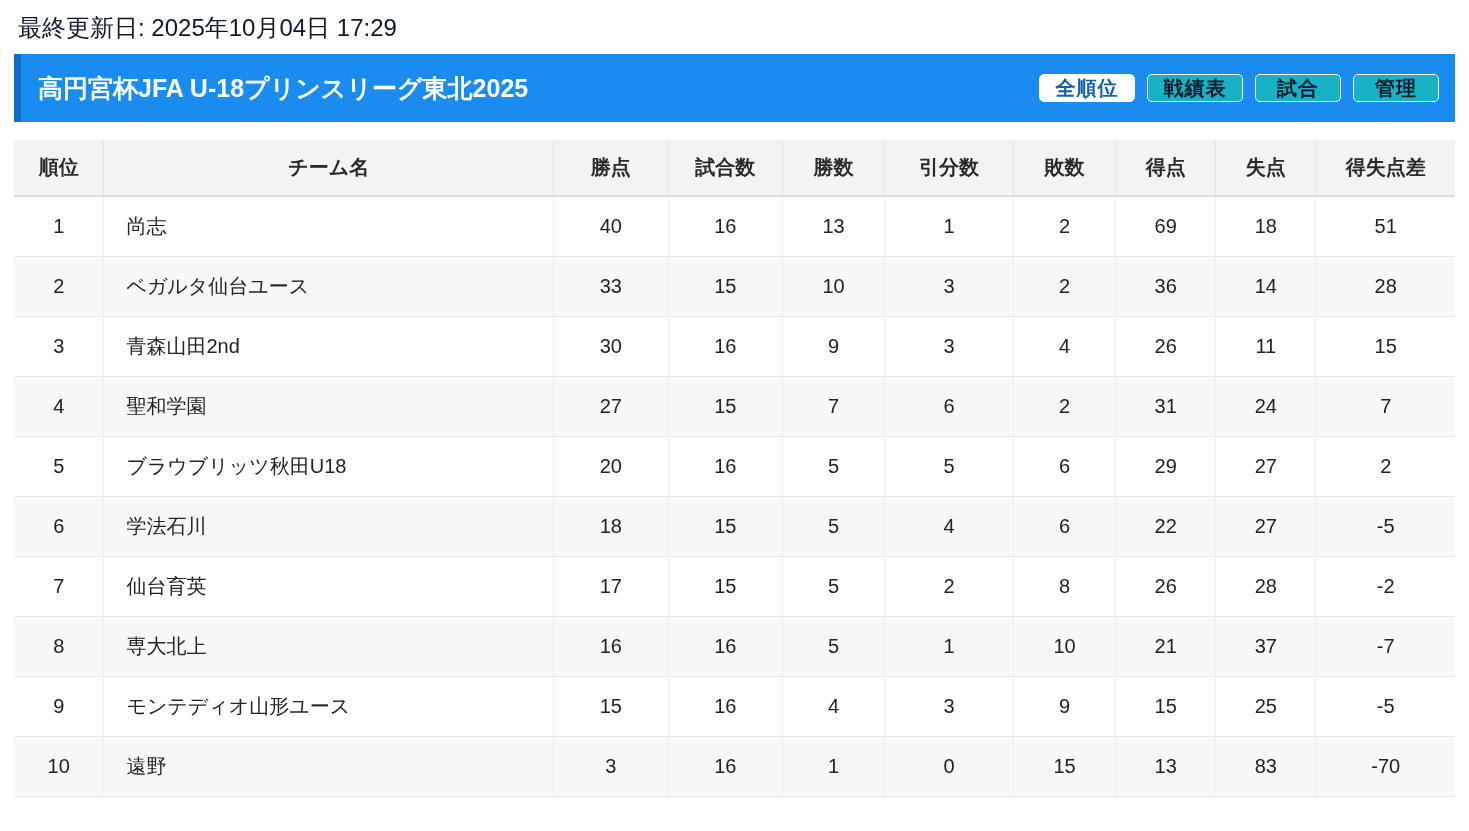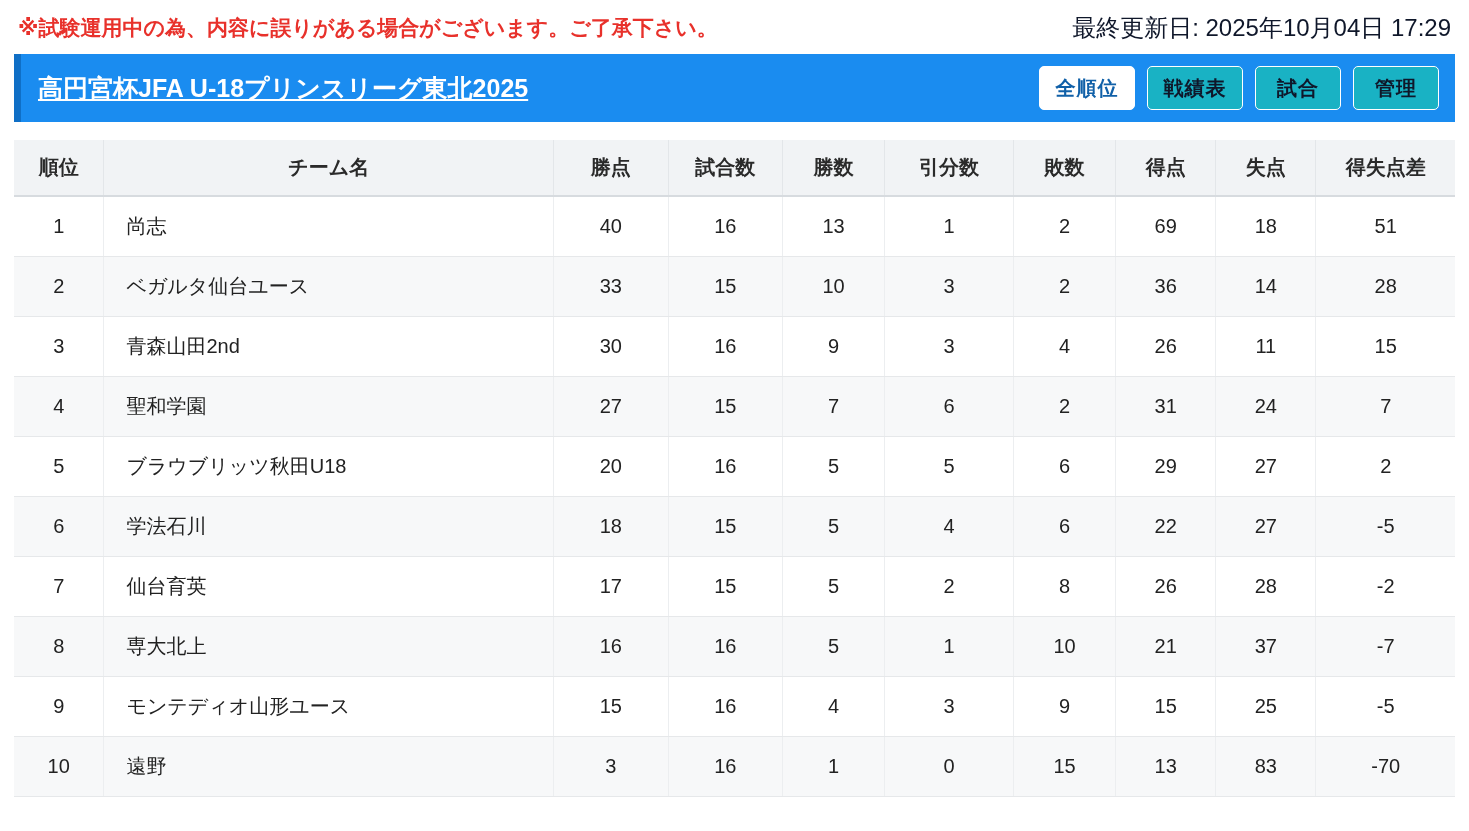--- a/index.html
+++ b/index.html
@@ -52,32 +52,31 @@
     left: 0; top: 0; bottom: 0;
     width: 7px;
     background: #0f6fc6;
   }
   .header-title {
     color: #ffffff;
     font-size: 25px;
     font-weight: bold;
     padding-left: 24px;
     white-space: nowrap;
-    text-decoration: underline;
   }
   .header-tabs {
     display: flex;
     align-items: center;
     gap: 12px;
   }
   .tab {
     display: inline-flex;
     align-items: center;
     justify-content: center;
-    height: 44px;
+    height: 28px;
     min-width: 96px;
     padding: 0 4px;
     border-radius: 5px;
     font-size: 20px;
     font-weight: bold;
     letter-spacing: 1px;
     cursor: pointer;
     white-space: nowrap;
   }
   .tab.active {
@@ -144,21 +143,20 @@
   col.c-gf    { width: 98px; }
   col.c-ga    { width: 98px; }
   col.c-gd    { width: 136px; }
 </style>
 </head>
 <body>
 
 <div class="page">
 
   <div class="notice-row">
-    <div class="notice-text">※試験運用中の為、内容に誤りがある場合がございます。ご了承下さい。</div>
     <div class="updated-text">最終更新日: 2025年10月04日 17:29</div>
   </div>
 
   <div class="header-bar">
     <div class="header-accent"></div>
     <div class="header-title">高円宮杯JFA U-18プリンスリーグ東北2025</div>
     <div class="header-tabs">
       <div class="tab active">全順位</div>
       <div class="tab ghost">戦績表</div>
       <div class="tab ghost ghost-2">試合</div>

